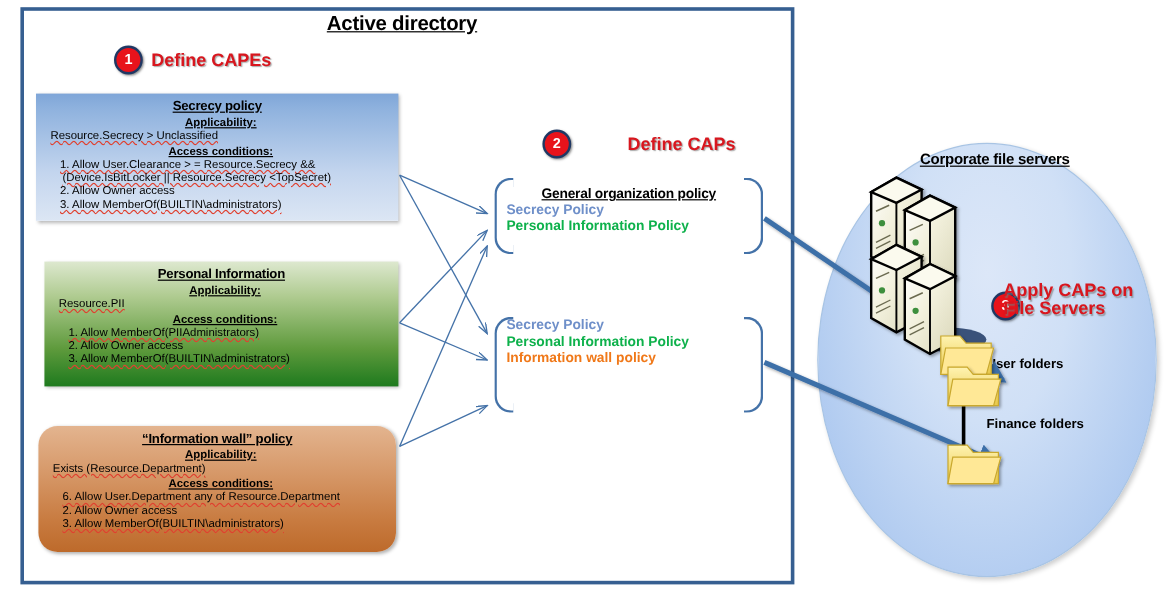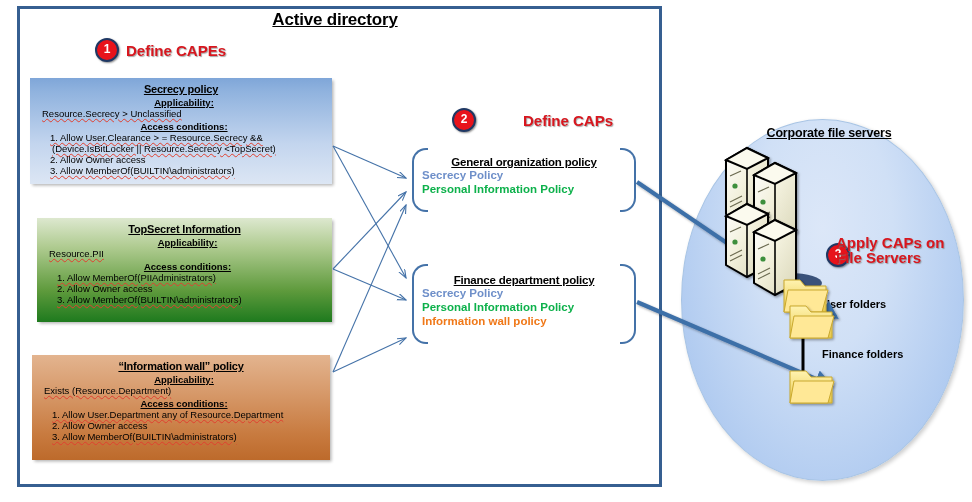--- a/index.html
+++ b/index.html
@@ -42,21 +42,21 @@
   .cape .ln.ind{margin-left:20px;}
   .cape .ln.sub{margin-left:22px;}
   .sq{text-decoration:underline;text-decoration-style:wavy;
       text-decoration-color:#E0402F;text-underline-offset:1px;}
 
   #cape1{left:30px;top:78px;width:302px;height:106px;
          background:linear-gradient(to bottom,#7FA6D8 0%,#8FB2DE 12%,#C3D5EE 62%,#DCE6F4 100%);}
   #cape2{left:37px;top:218px;width:295px;height:104px;
          background:linear-gradient(to bottom,#DDE8CF 0%,#AFCB90 28%,#5E9A3C 70%,#1E7A1E 100%);}
   #cape3{left:32px;top:355px;width:298px;height:105px;
-         background:linear-gradient(to bottom,#E3B48F 0%,#D79A6B 35%,#C87B40 75%,#BD6A2B 100%);}
+         background:linear-gradient(to bottom,#E3B48F 0%,#D79A6B 35%,#C87B40 75%,#BD6A2B 100%);border-radius:16px;}
 
   
   .capgroup{position:absolute;box-sizing:border-box;}
   .capgroup .gttl{font-size:11.5px;font-weight:bold;color:#000;
                   text-decoration:underline;text-align:center;letter-spacing:-0.2px;}
   .capgroup .gl{font-size:11.5px;font-weight:bold;line-height:14px;padding-left:10px;}
   .c-blue{color:#6E8FC9;}
   .c-green{color:#0DB14B;}
   .c-orange{color:#F07818;}
   .brace{position:absolute;top:0;width:16px;height:100%;
@@ -98,54 +98,53 @@
     <div class="hd">Applicability:</div>
     <div class="ln sq">Resource.Secrecy &gt; Unclassified</div>
     <div class="hd">Access conditions:</div>
     <div class="ln ind sq">1. Allow  User.Clearance &gt; = Resource.Secrecy &amp;&amp;</div>
     <div class="ln sub sq">(Device.IsBitLocker || Resource.Secrecy &lt;TopSecret)</div>
     <div class="ln ind">2. Allow Owner access</div>
     <div class="ln ind sq">3. Allow MemberOf(BUILTIN\administrators)</div>
   </div>
 
   <div class="cape" id="cape2">
-    <div class="ttl">TopSecret Information</div>
+    <div class="ttl">Personal Information</div>
     <div class="hd">Applicability:</div>
     <div class="ln sq">Resource.PII</div>
     <div class="hd">Access conditions:</div>
     <div class="ln ind sq">1. Allow  MemberOf(PIIAdministrators)</div>
     <div class="ln ind">2. Allow Owner access</div>
     <div class="ln ind sq">3. Allow MemberOf(BUILTIN\administrators)</div>
   </div>
 
   <div class="cape" id="cape3">
     <div class="ttl">“Information wall” policy</div>
     <div class="hd">Applicability:</div>
     <div class="ln sq">Exists (Resource.Department)</div>
     <div class="hd">Access conditions:</div>
-    <div class="ln ind sq">1. Allow  User.Department any  of Resource.Department</div>
+    <div class="ln ind sq">6. Allow  User.Department any  of Resource.Department</div>
     <div class="ln ind">2. Allow Owner access</div>
     <div class="ln ind sq">3. Allow MemberOf(BUILTIN\administrators)</div>
   </div>
 
   <div class="badge" id="badge2">2</div>
   <div class="steplabel" id="label2">Define CAPs</div>
 
   <div class="capgroup" id="cap1">
     <span class="brace l"></span>
     <span class="brace r"></span>
     <div class="gttl" style="padding-top:8px;">General organization policy</div>
     <div class="gl c-blue">Secrecy Policy</div>
     <div class="gl c-green">Personal Information Policy</div>
   </div>
 
   <div class="capgroup" id="cap2">
     <span class="brace l"></span>
     <span class="brace r"></span>
-    <div class="gttl" style="padding-top:10px;">Finance department policy</div>
     <div class="gl c-blue">Secrecy Policy</div>
     <div class="gl c-green">Personal Information Policy</div>
     <div class="gl c-orange">Information wall policy</div>
   </div>
 
   <div id="ellipse"></div>
   <div id="srv-title">Corporate file servers</div>
 
   <div class="badge" id="badge3">3</div>
   <div class="steplabel" id="label3">Apply CAPs on File Servers</div>

